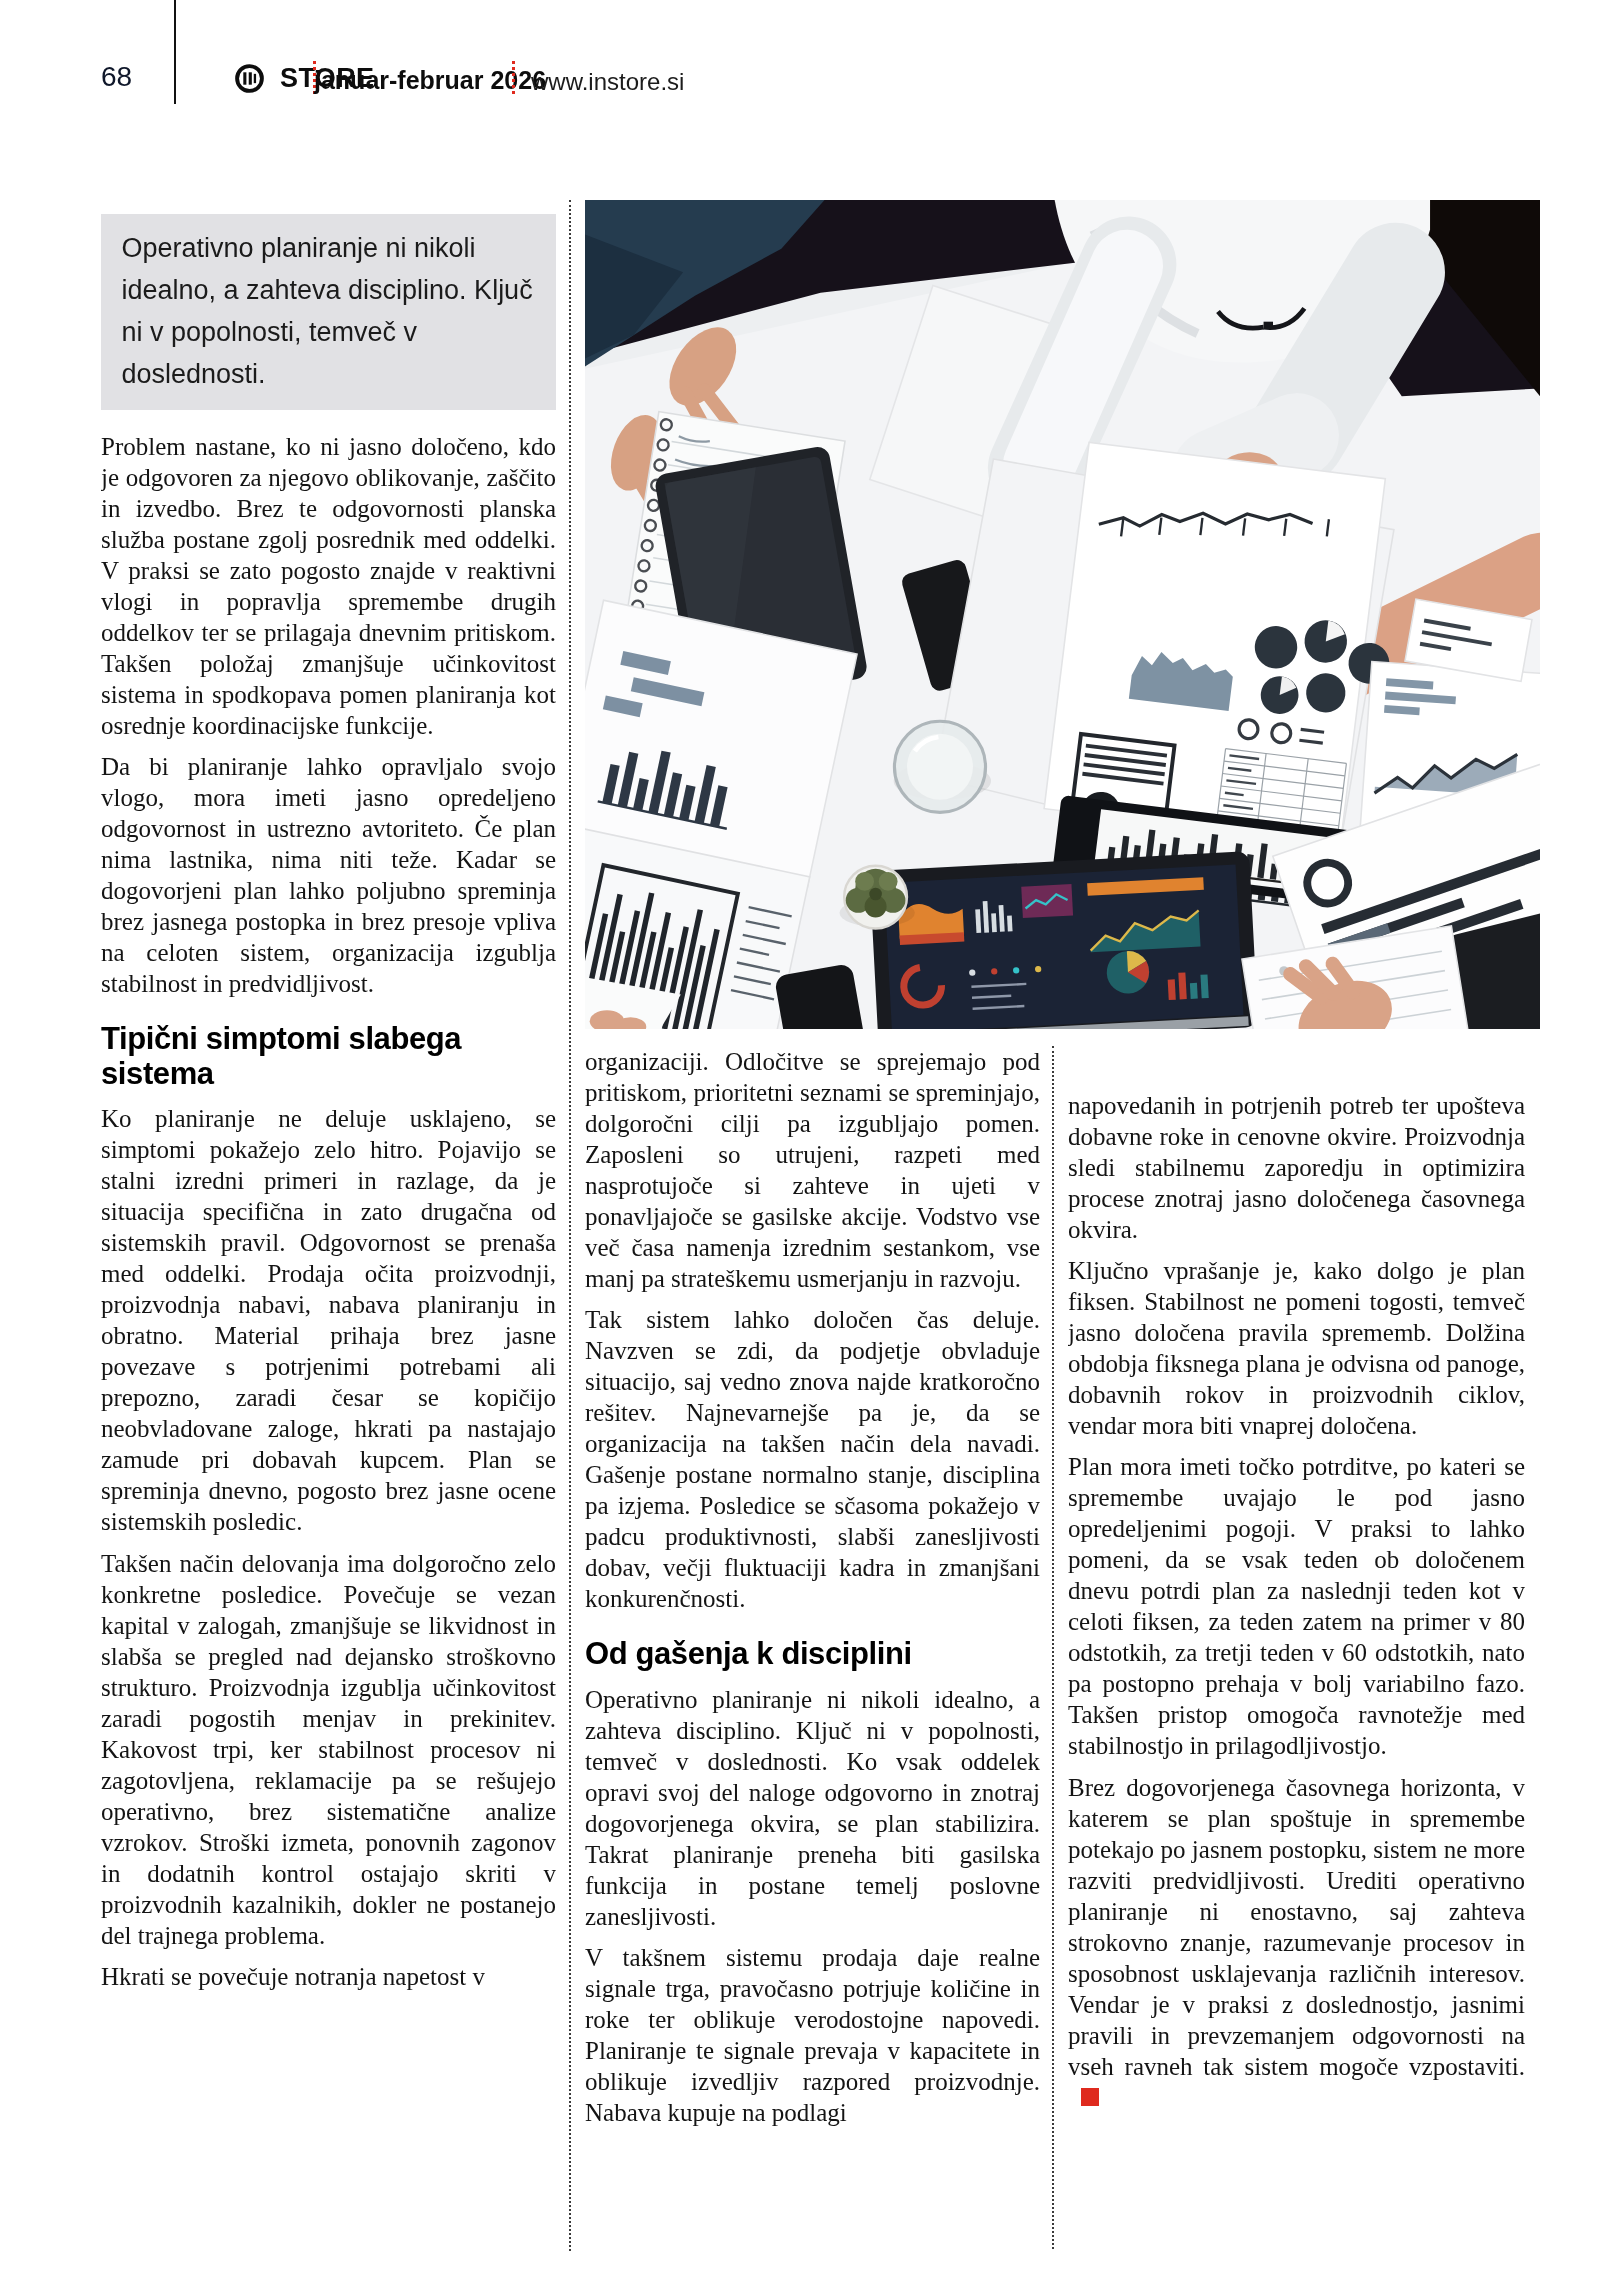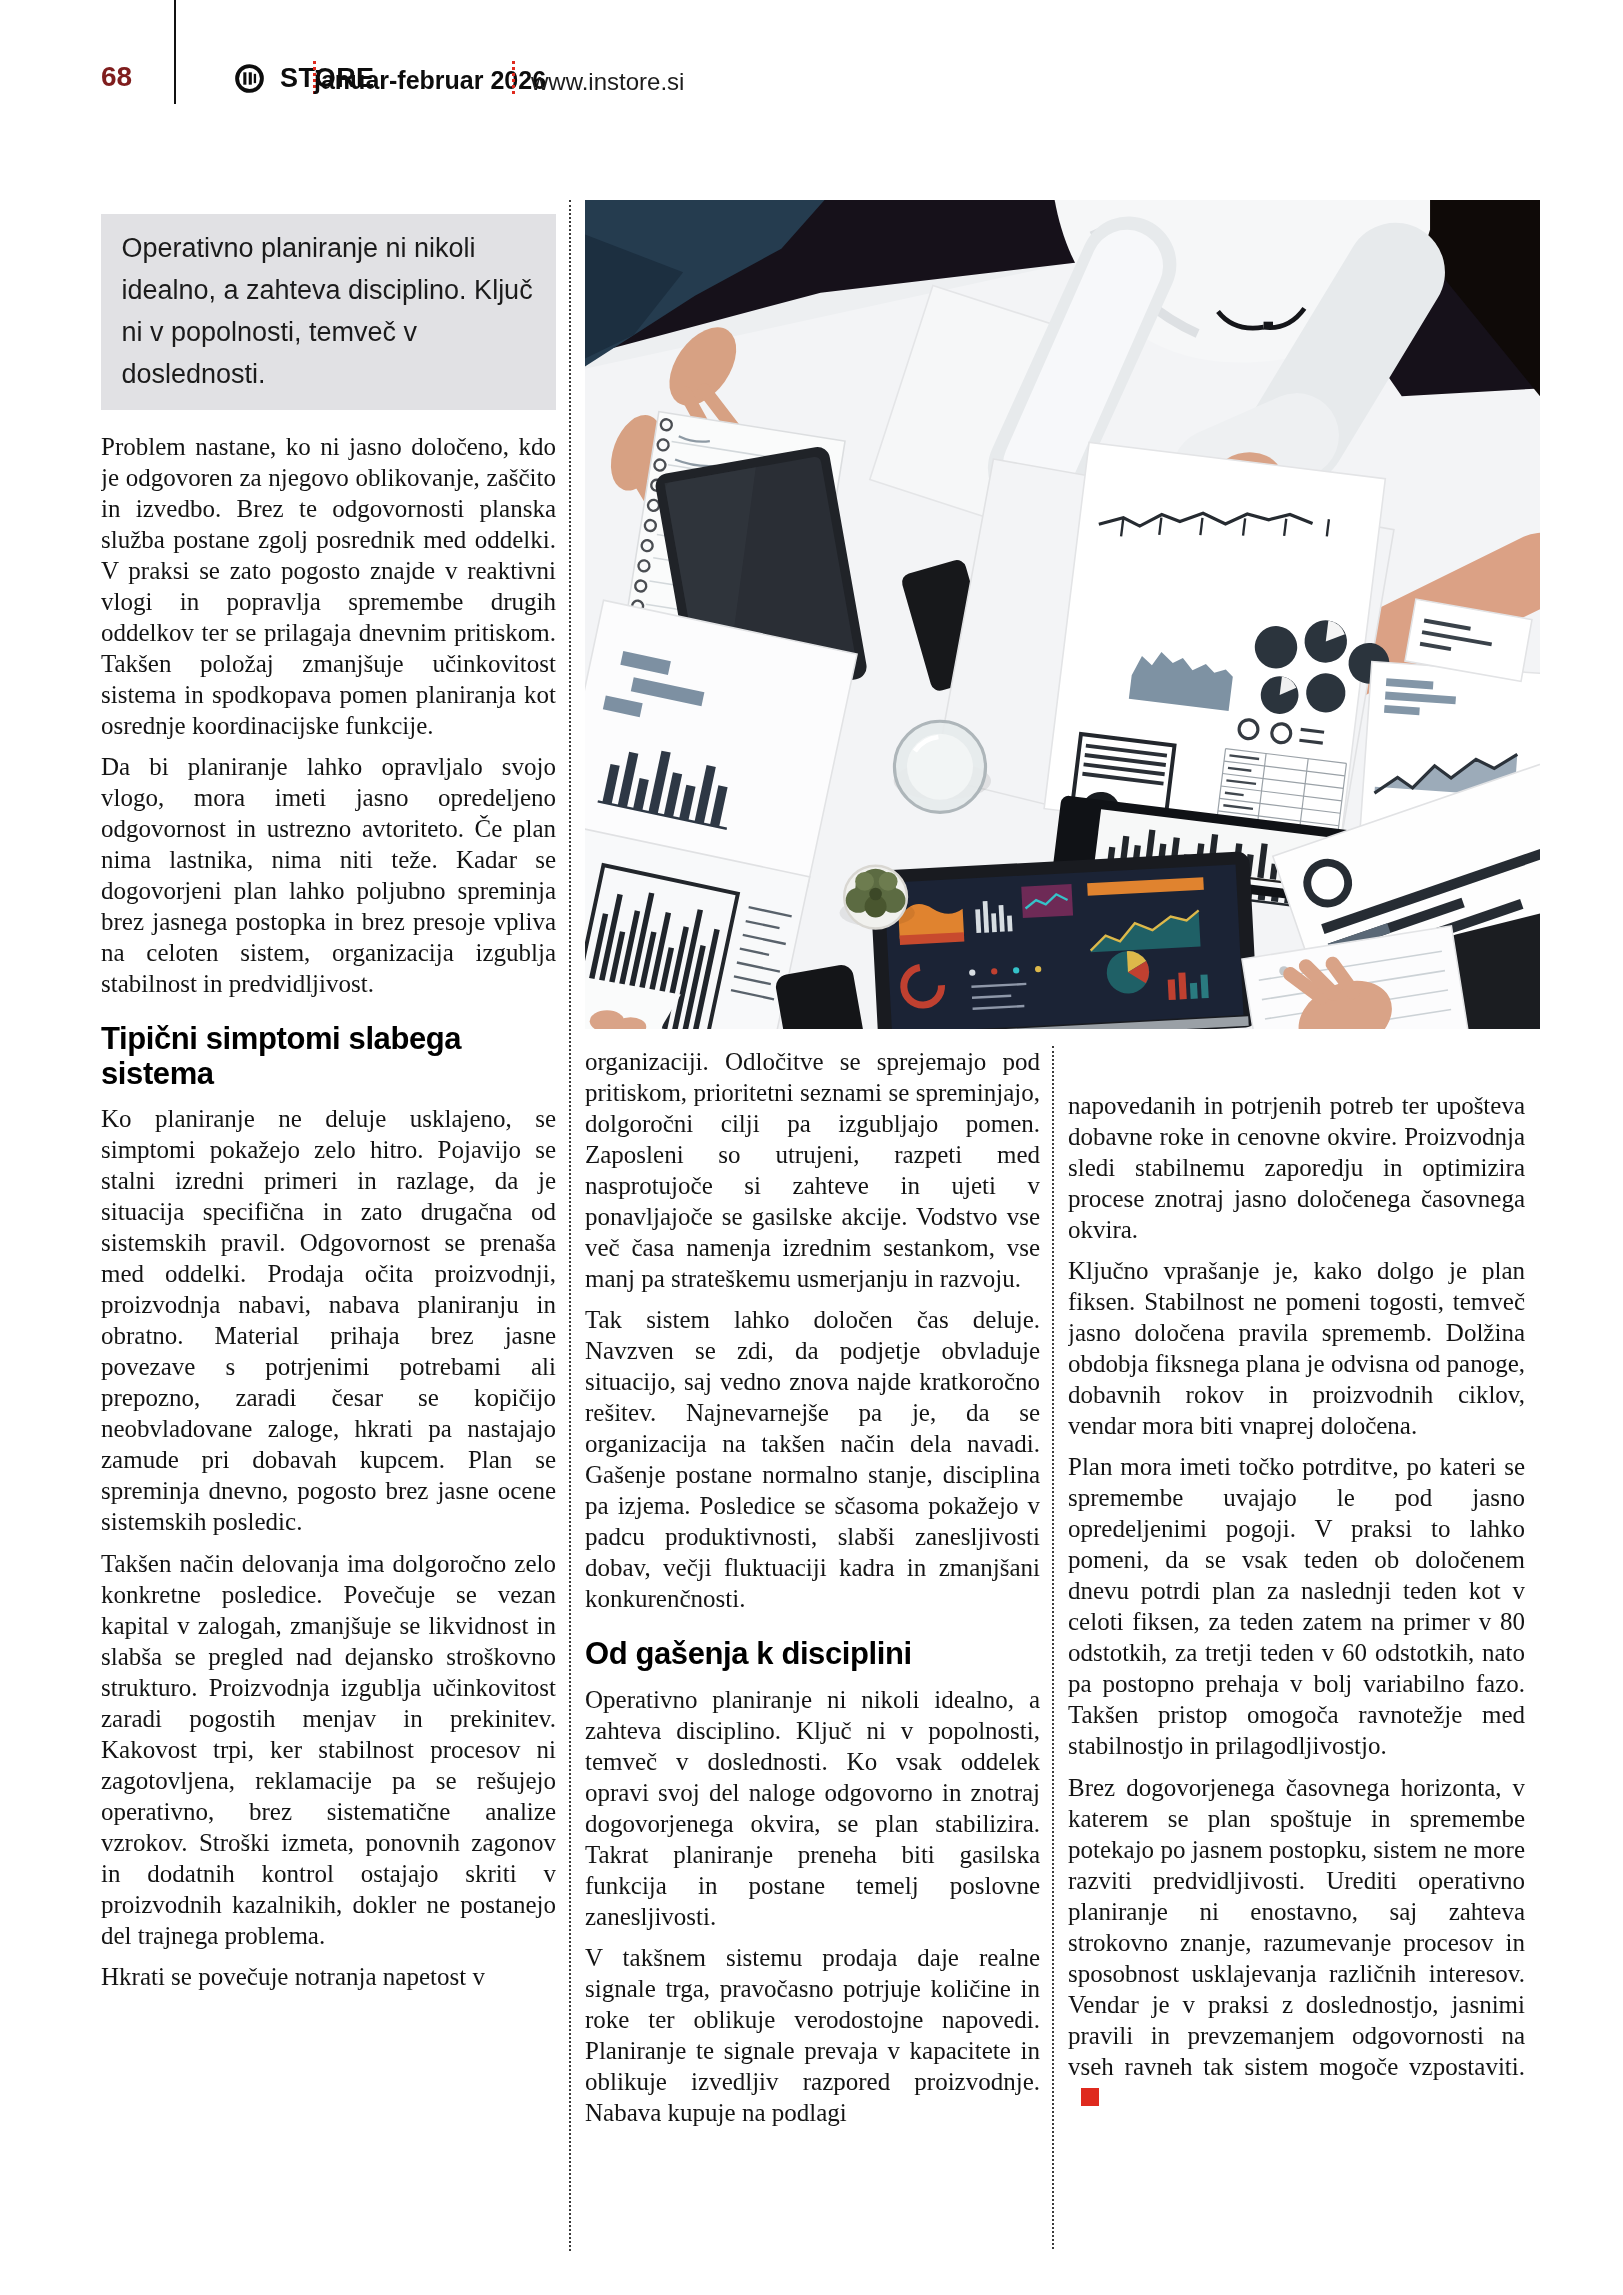--- a/index.html
+++ b/index.html
@@ -3,21 +3,21 @@
 <meta charset="utf-8">
 <style>
   html,body { margin:0; padding:0; background:#ffffff; }
   .page {
     position:relative; width:1623px; height:2295px; background:#ffffff;
     font-family:"Liberation Serif", serif; color:#141414; overflow:hidden;
   }
   
   .hdr-pagenum {
     position:absolute; left:101px; top:61px;
-    font-family:"Liberation Sans", sans-serif; font-weight:700; font-size:28px; color:#7f1d1d;
+    font-family:"Liberation Sans", sans-serif; font-weight:400; font-size:28px; color:#0f172a;
   }
   .hdr-rule { position:absolute; left:174px; top:0; width:2.4px; height:104px; background:#111; }
   .hdr-logo { position:absolute; left:234px; top:63px; display:flex; align-items:flex-end; gap:15px; }
   .hdr-logo svg { display:block; }
   .hdr-brand {
     font-family:"Liberation Sans", sans-serif; font-weight:700; font-size:27px;
     letter-spacing:0.4px; color:#0d0d0d;
   }
   .hdr-dotsep { position:absolute; top:61px; width:0; height:33px; border-left:3.1px dotted #df2a1e; }
   .hdr-issue {

